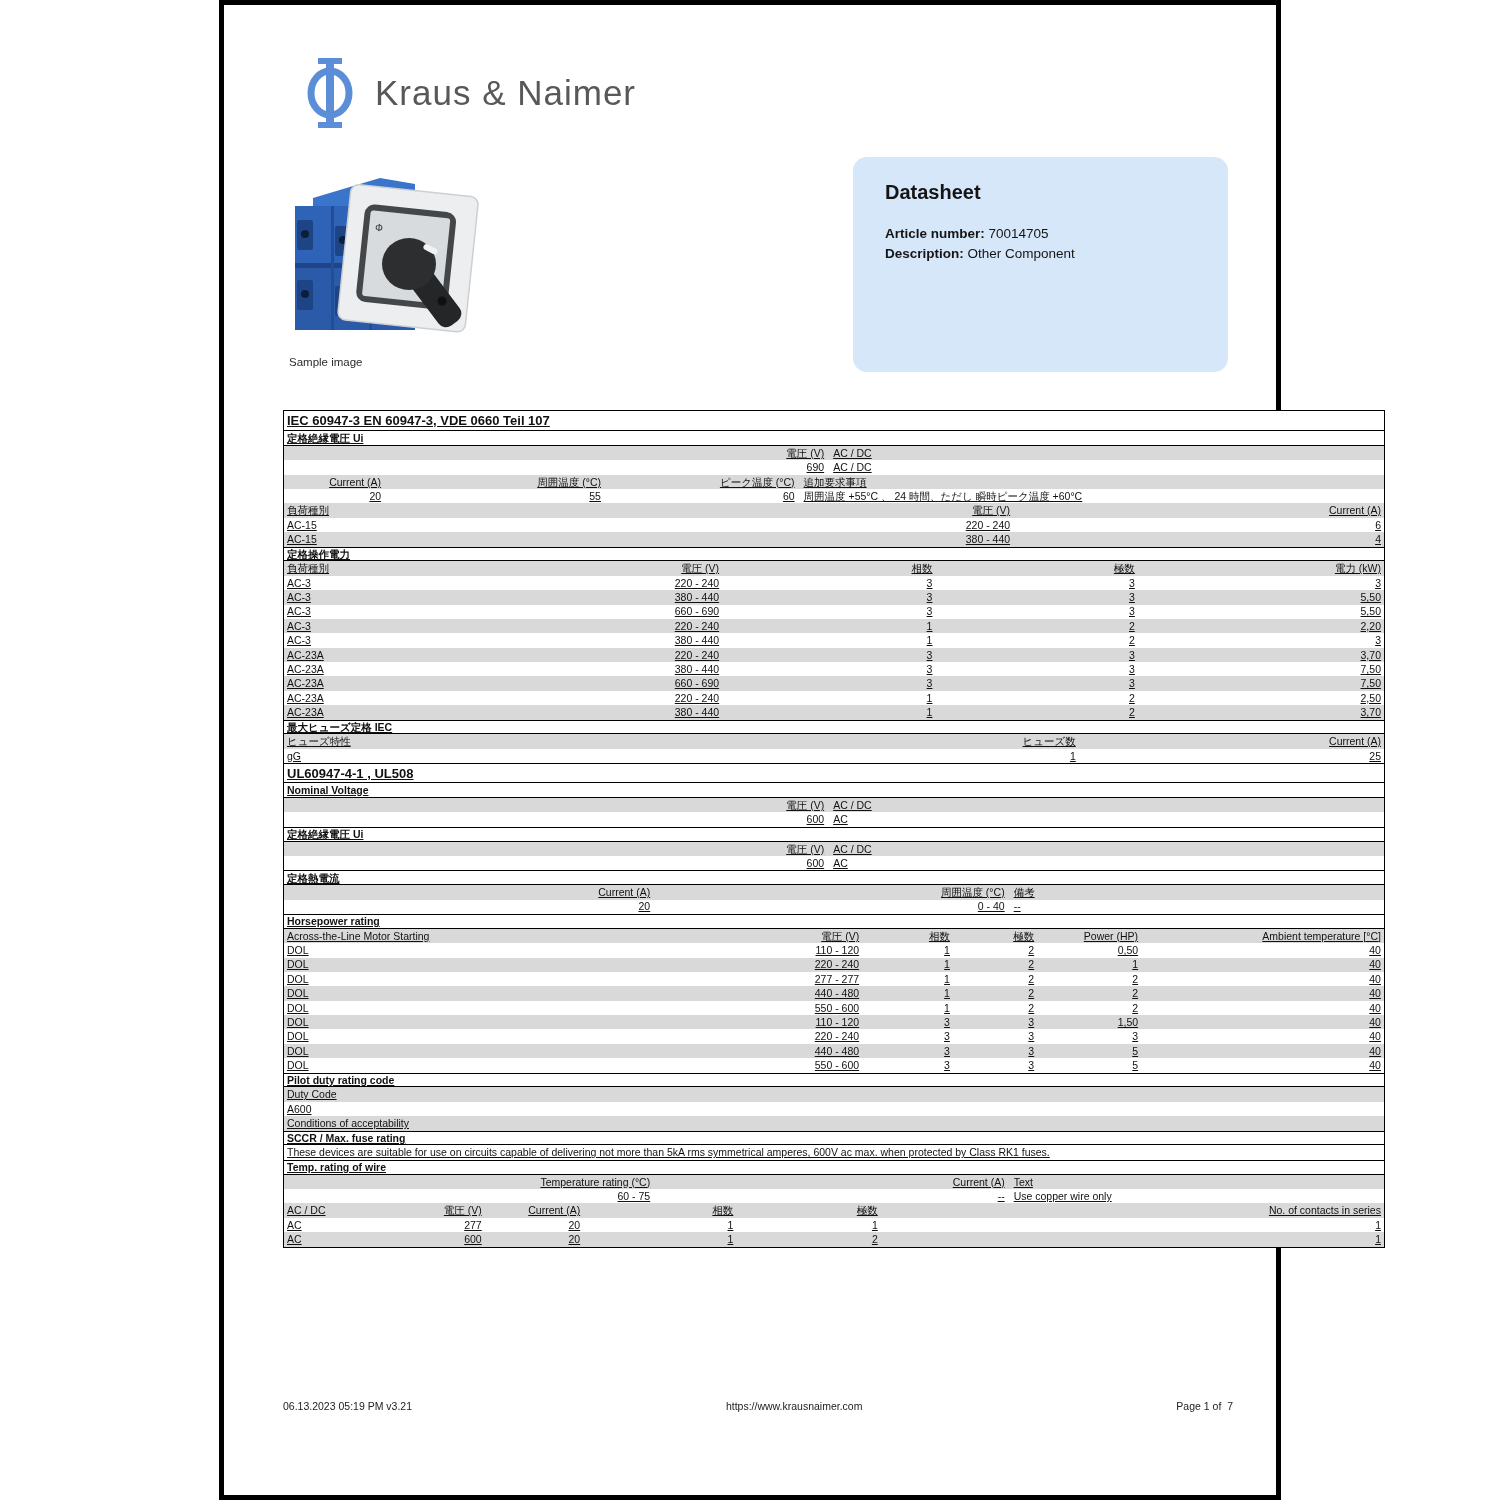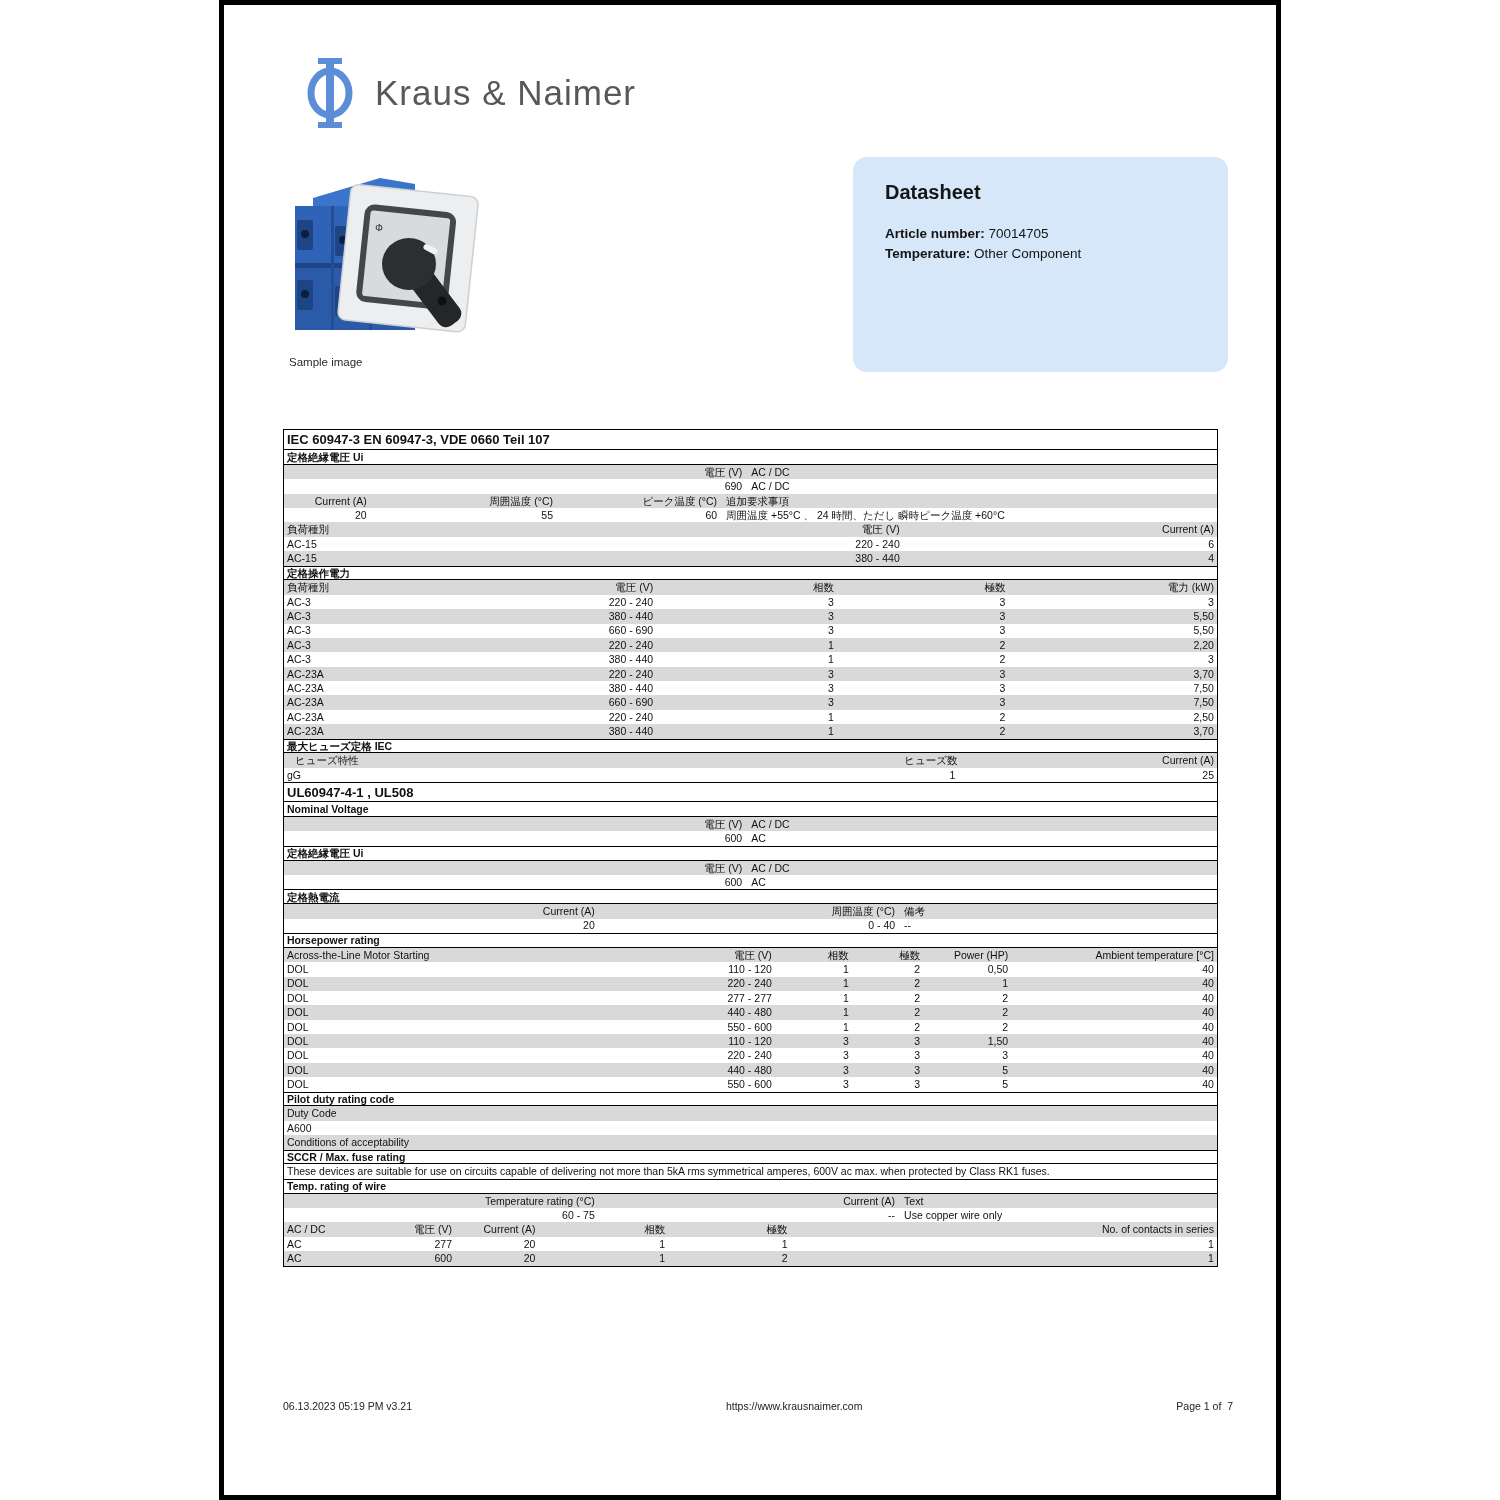--- a/index.html
+++ b/index.html
@@ -20,22 +20,22 @@
 
   
   .panel{position:absolute;left:629px;top:152px;width:375px;height:215px;
          background:#d7e7fa;border-radius:14px;box-sizing:border-box;
          padding:24px 0 0 32px;}
   .panel h1{margin:0 0 20px 0;font-size:20px;font-weight:700;color:#151515;}
   .ds-line{font-size:13.5px;line-height:20px;color:#151515;}
   .ds-line .lbl{font-weight:700;}
 
   
-  #spec-table{position:absolute;left:59px;top:424px;width:935px;
-              border:1px solid #000;background:#fff;box-sizing:border-box;}
+  #spec-table{position:absolute;left:59px;top:405px;width:1102px;
+              border:1px solid #000;background:#fff;box-sizing:border-box;text-decoration:underline;}
   .trow{box-sizing:border-box;display:flex;align-items:center;height:14.4px;
         font-size:10.5px;line-height:1;color:#111;padding:0 3px;
         overflow:hidden;white-space:nowrap;}
   .trow.shaded,.trow.label{background:#d9d9d9;}
   .trow.section{height:14.8px;font-weight:700;
                 border-top:1px solid #000;border-bottom:1px solid #000;}
   .trow.title{height:20px;font-weight:700;font-size:13px;
               border-top:1px solid #000;border-bottom:1px solid #000;}
   .trow.title:first-child{border-top:none;}
   .trow.title + .trow.section{border-top:none;}
@@ -101,21 +101,21 @@
   </svg>
   <div class="caption">Sample image</div>
 
   <div class="panel">
     <h1>Datasheet</h1>
     <div class="ds-line">
       <span class="lbl">Article number:</span>
       <span>70014705</span>
     </div>
     <div class="ds-line">
-      <span class="lbl">Temperature:</span>
+      <span class="lbl">Description:</span>
       <span>Other Component</span>
     </div>
   </div>
 
   <div id="spec-table">
       <div class="trow title">IEC 60947-3 EN 60947-3, VDE 0660 Teil 107</div>
       <div class="trow section">定格絶縁電圧 Ui</div>
       <div class="trow shaded">
         <span class="tcell r" style="width: 49.1%;">電圧 (V)</span>
         <span class="tcell l" style="width: 50.9%; padding-left: 9px;">AC / DC</span>
@@ -224,21 +224,21 @@
       </div>
       <div class="trow shaded">
         <span class="tcell l" style="width: 20%;">AC-23A</span>
         <span class="tcell r" style="width: 19.5%;">380 - 440</span>
         <span class="tcell r" style="width: 19.5%;">1</span>
         <span class="tcell r" style="width: 18.5%;">2</span>
         <span class="tcell r" style="width: 22.5%;">3,70</span>
       </div>
       <div class="trow section">最大ヒューズ定格 IEC</div>
       <div class="trow shaded">
-        <span class="tcell l" style="width: 40%; margin-left: 8px;">ヒューズ特性</span>
+        <span class="tcell l" style="width: 40%;">ヒューズ特性</span>
         <span class="tcell r" style="width: 32.1%;">ヒューズ数</span>
         <span class="tcell r" style="width: 27.9%;">Current (A)</span>
       </div>
       <div class="trow">
         <span class="tcell l" style="width: 40%;">gG</span>
         <span class="tcell r" style="width: 32.1%;">1</span>
         <span class="tcell r" style="width: 27.9%;">25</span>
       </div>
       <div class="trow title">UL60947-4-1 , UL508</div>
       <div class="trow section">Nominal Voltage</div>

